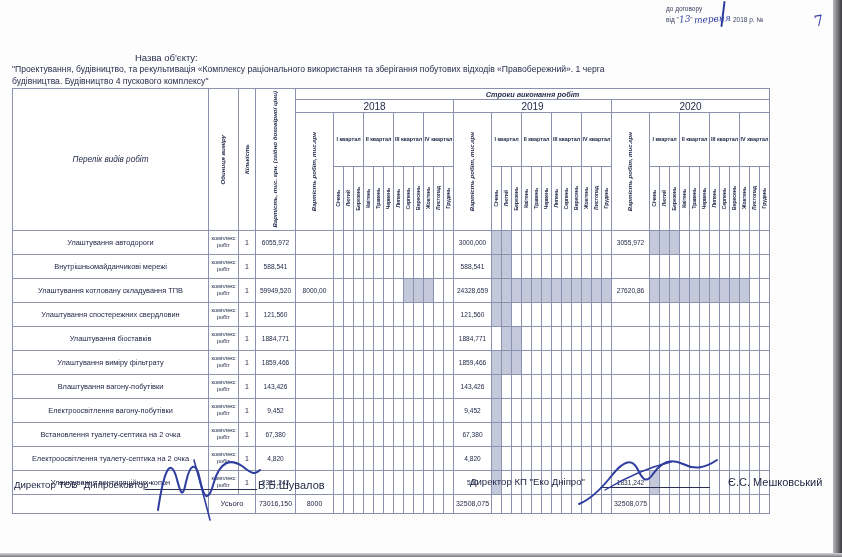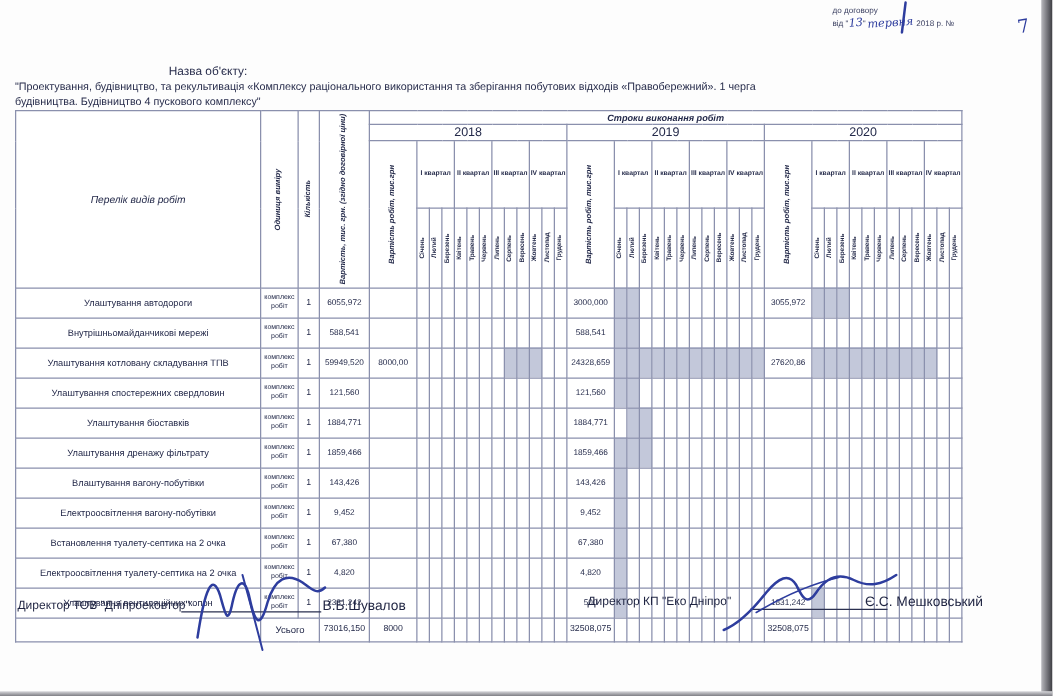--- a/index.html
+++ b/index.html
@@ -146,21 +146,21 @@
   }
   .sig-left  { top: 479px; left: 14px; }
   .sig-right { top: 476px; left: 470px; }
   .sig-line {
     position: absolute; height: 1px; background: #2b3050;
   }
   .sig-line-l { top: 489px; left: 145px; width: 112px; }
   .sig-line-r { top: 487px; left: 600px; width: 110px; }
   .sig-name { position: absolute; font-size: 11px; color: #1f2442; }
   .sig-name-l { top: 479px; left: 258px; }
-  .sig-name-r { top: 476px; left: 692px; }
+  .sig-name-r { top: 476px; left: 728px; }
 
   
   .stamp {
     position: absolute;
     border-radius: 50%;
     border: 2px solid #3a4bbf;
     color: #33439f;
     opacity: .85;
   }
   .stamp::before {
@@ -595,21 +595,21 @@
           <td class="mcell"></td>
           <td class="mcell"></td>
           <td class="mcell"></td>
           <td class="mcell"></td>
           <td class="mcell"></td>
           <td class="mcell"></td>
           <td class="mcell"></td>
           <td class="mcell"></td>
         </tr>
         <tr>
-          <td class="worktext">Улаштування дренажу фільтрату</td>
+          <td class="worktext">Улаштування виміру фільтрату</td>
           <td class="unit">комплекс<br>робіт</td>
           <td class="qty">1</td>
           <td class="num">1859,466</td>
           <td class="num"></td>
           <td class="mcell"></td>
           <td class="mcell"></td>
           <td class="mcell"></td>
           <td class="mcell"></td>
           <td class="mcell"></td>
           <td class="mcell"></td>

